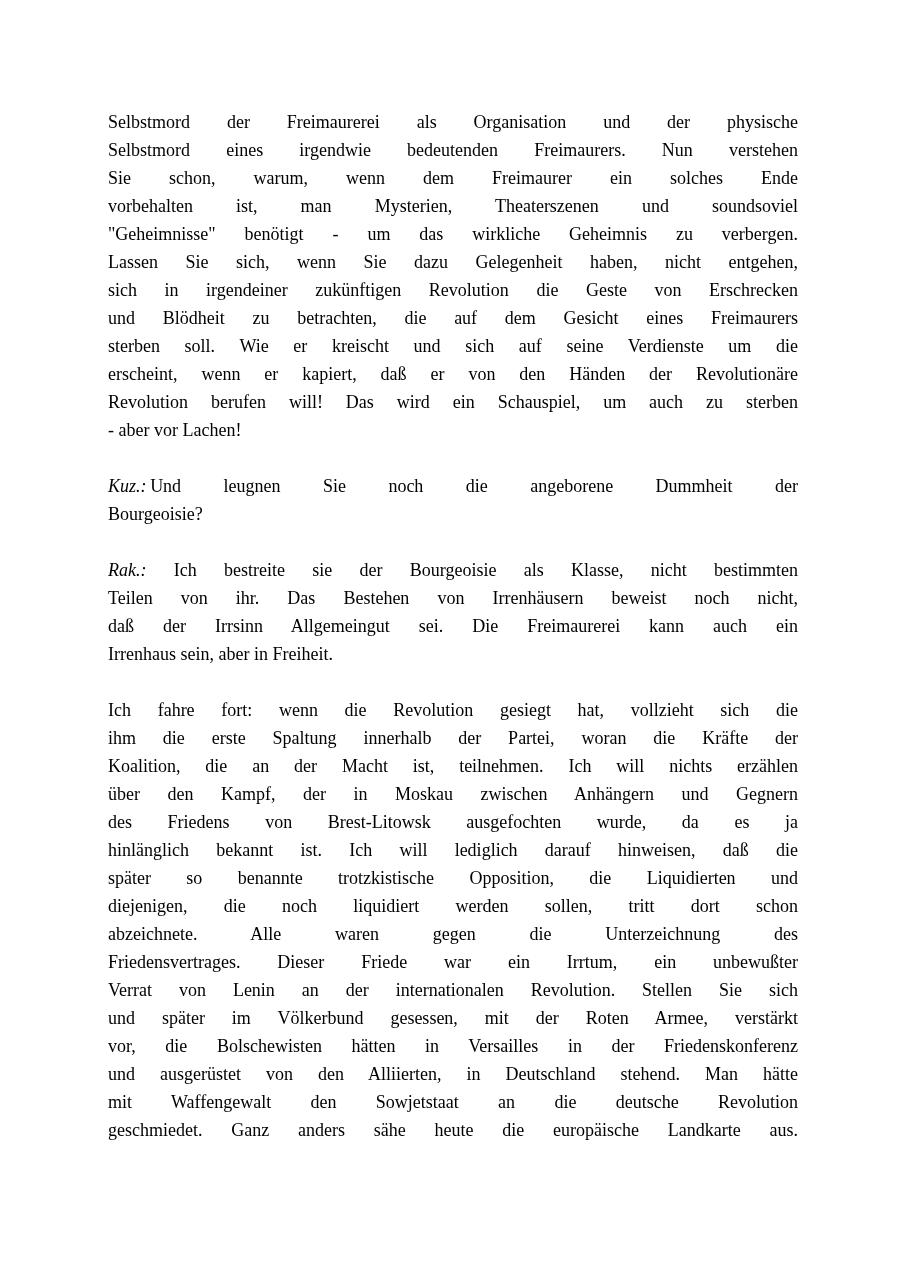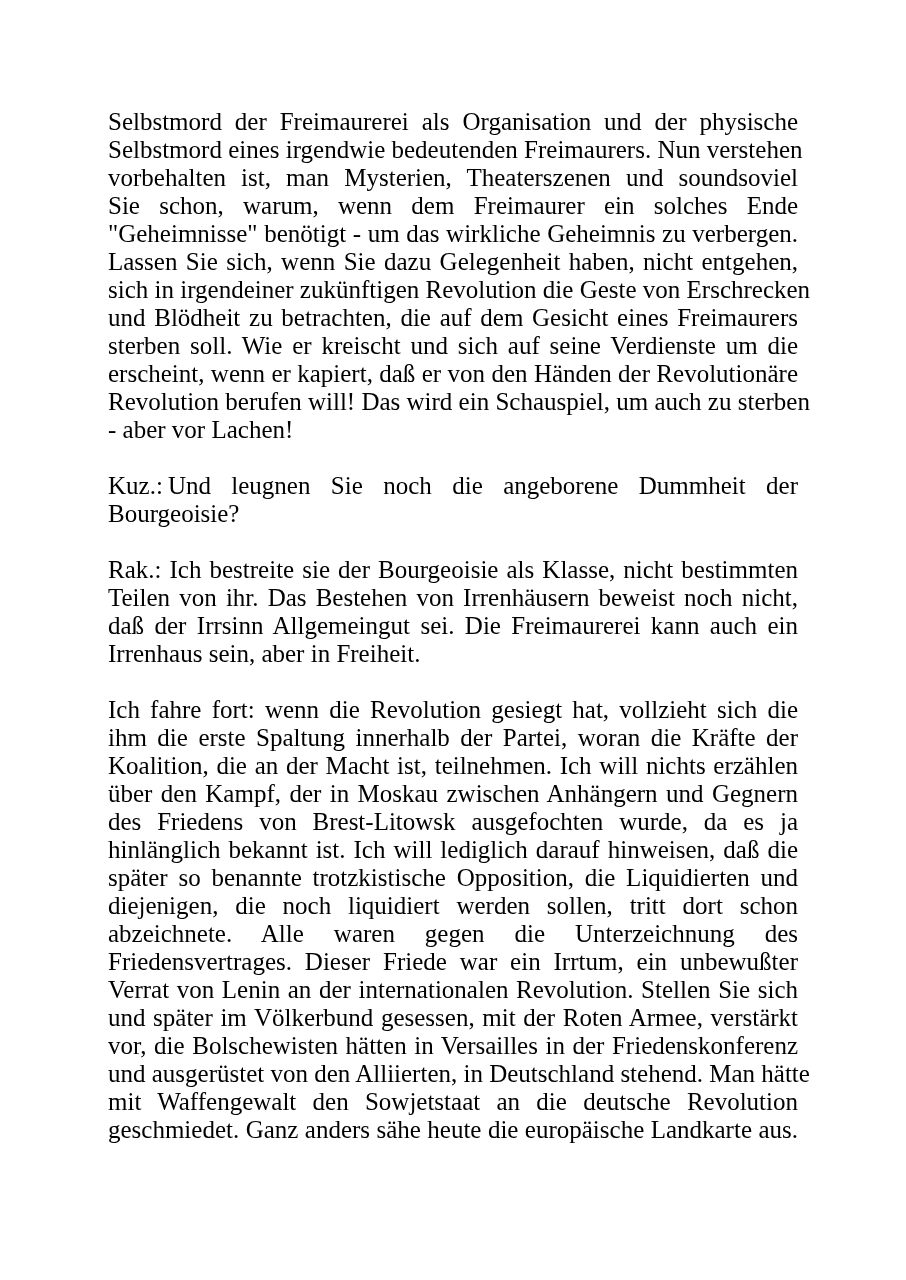--- a/index.html
+++ b/index.html
@@ -12,53 +12,54 @@
       height: 1280px;
       position: relative;
       overflow: hidden;
     }
     .page {
       position: absolute;
       left: 108px;
       top: 108px;
       width: 690px;
       font-family: "Liberation Serif", serif;
-      font-size: 25px;
+      font-size: 18px;
       line-height: 28px;
       color: #000000;
     }
     .line {
       display: block;
       height: 28px;
       white-space: nowrap;
       text-align: justify;
       text-align-last: justify;
     }
     .line.last {
       text-align-last: left;
     }
     .line.full-last {
       text-align-last: justify;
     }
     .para {
       margin: 0 0 28px 0;
     }
     .speaker {
+      font-style: italic;
     }
   </style>
 </head>
 <body>
 
 <div class="page">
 
   <div class="para">
     <span class="line">Selbstmord der Freimaurerei als Organisation und der physische</span>
     <span class="line">Selbstmord eines irgendwie bedeutenden Freimaurers. Nun verstehen</span>
+    <span class="line">Sie schon, warum, wenn dem Freimaurer ein solches Ende</span>
     <span class="line">vorbehalten ist, man Mysterien, Theaterszenen und soundsoviel</span>
-    <span class="line">Sie schon, warum, wenn dem Freimaurer ein solches Ende</span>
     <span class="line">"Geheimnisse" benötigt - um das wirkliche Geheimnis zu verbergen.</span>
     <span class="line">Lassen Sie sich, wenn Sie dazu Gelegenheit haben, nicht entgehen,</span>
     <span class="line">sich in irgendeiner zukünftigen Revolution die Geste von Erschrecken</span>
     <span class="line">und Blödheit zu betrachten, die auf dem Gesicht eines Freimaurers</span>
     <span class="line">sterben soll. Wie er kreischt und sich auf seine Verdienste um die</span>
     <span class="line">erscheint, wenn er kapiert, daß er von den Händen der Revolutionäre</span>
     <span class="line">Revolution berufen will! Das wird ein Schauspiel, um auch zu sterben</span>
     <span class="line last">- aber vor Lachen!</span>
   </div>
 

